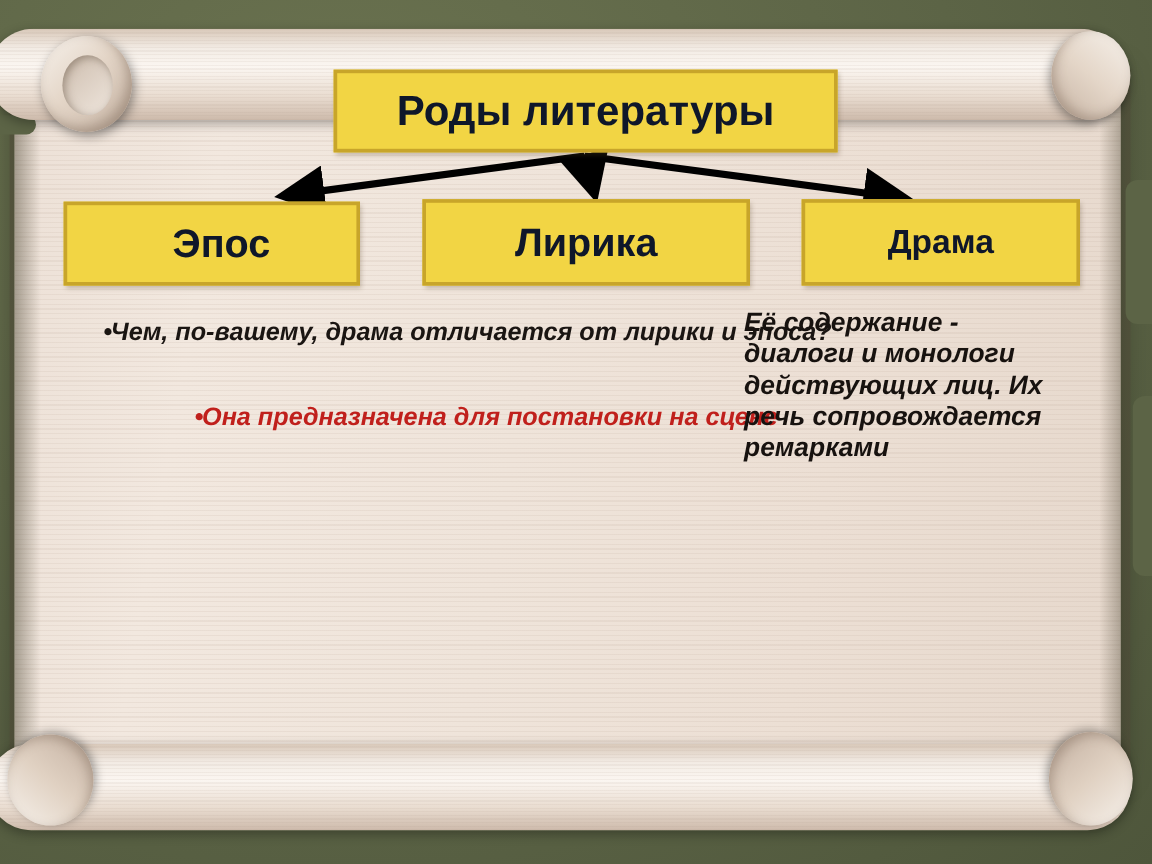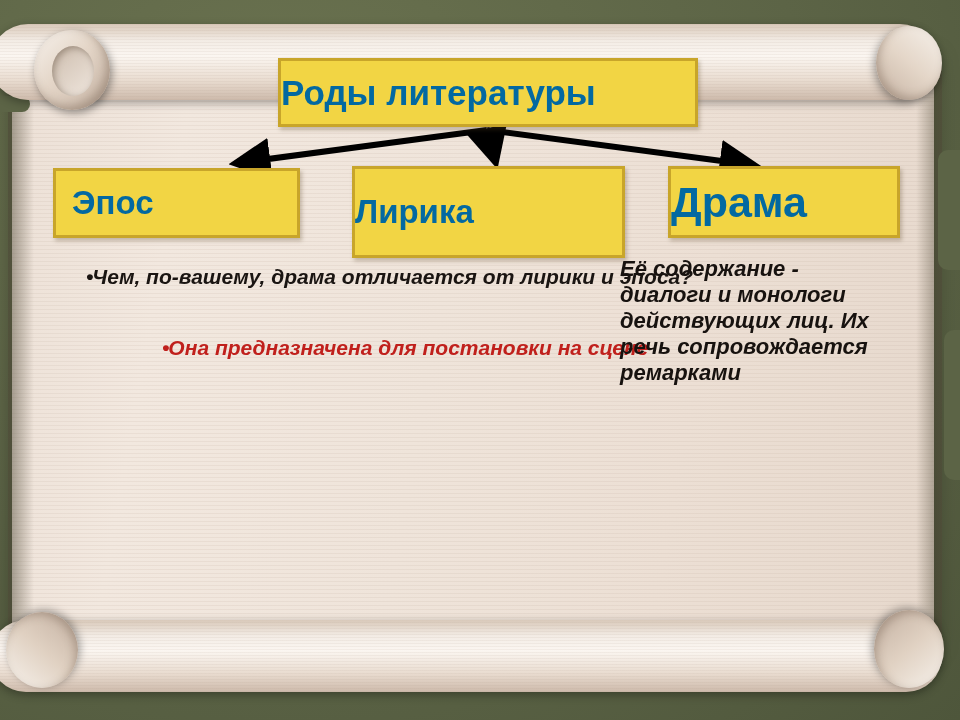--- a/index.html
+++ b/index.html
@@ -120,28 +120,29 @@
   .notch-r2 { right: 0; top: 330px; width: 16px; height: 150px; border-radius: 10px 0 0 10px; }
 
   
   .node {
     position: absolute;
     background: #f2d544;
     border: 3px solid #c8a52a;
     box-sizing: border-box;
     display: flex;
     align-items: center;
-    color: #0369a1;
+    justify-content: center;
+    color: #0f172a;
     font-weight: 700;
     box-shadow: 2px 3px 4px rgba(90,70,40,0.30);
   }
   #node-title { left: 278px; top: 58px;  width: 420px; height: 69px; font-size: 35px; }
   #node-epos  { left: 53px;  top: 168px; width: 247px; height: 70px; font-size: 33px; padding-left: 16px; }
-  #node-lirika{ left: 352px; top: 166px; width: 273px; height: 92px; font-size: 33px; }
-  #node-drama { left: 668px; top: 166px; width: 232px; height: 72px; font-size: 43px; }
+  #node-lirika{ left: 352px; top: 166px; width: 273px; height: 72px; font-size: 33px; }
+  #node-drama { left: 668px; top: 166px; width: 232px; height: 72px; font-size: 28px; }
 
   svg.arrows {
     position: absolute;
     left: 0; top: 0;
     width: 960px; height: 720px;
     pointer-events: none;
   }
 
   
   .txt {

